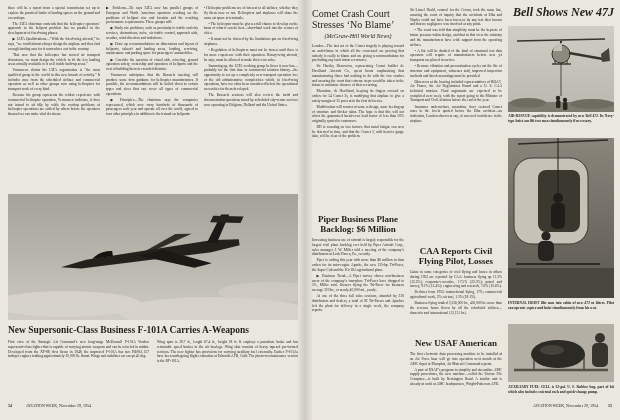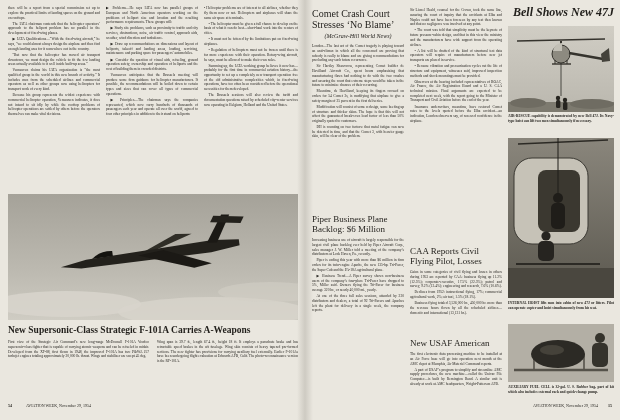--- a/index.html
+++ b/index.html
@@ -7,21 +7,21 @@
          background:#eae7df;font-family:"Liberation Serif","DejaVu Serif",serif;color:#211f1b}
   #gutter{position:absolute;left:297px;top:0;width:16px;height:420px;
           background:linear-gradient(90deg,rgba(0,0,0,0),rgba(60,55,45,.16) 50%,rgba(0,0,0,0))}
   .col{position:absolute;overflow:hidden}
   .micro{width:200%;transform:scale(.5);transform-origin:0 0;
          font-size:7.2px;line-height:1.3;text-align:justify}
   .micro p{margin:0 0 3px;text-indent:9px}
   .micro p.lead{text-indent:0}
   .micro.bold p{font-weight:bold;text-indent:0}
   .h-article{position:absolute;font-weight:normal;font-size:10px;line-height:1.12;text-align:left}
-  .h-sub{position:absolute;font-weight:normal;font-size:9px;line-height:1.15;text-align:left}
+  .h-sub{position:absolute;font-weight:bold;font-size:9px;line-height:1.15;text-align:center}
   .byline{position:absolute;font-size:6px;font-style:italic;text-align:center}
   .h-bell{position:absolute;font-size:12px;font-weight:bold;font-style:italic;
           text-align:right;white-space:nowrap}
   .h-photo{position:absolute;font-weight:bold;font-size:9.5px}
   .photo{position:absolute;overflow:hidden;background:#b9b6ae}
   .photo svg{display:block;width:100%;height:100%}
 </style>
 </head>
 <body>
 
@@ -77,21 +77,21 @@
         <polygon points="-14,-3 22,-17 38,-15 0,-4" fill="#302e27"></polygon>
         <path d="M-96,0 L-70,-4 L58,-6 L84,-3 L84,3 L55,6 L-76,4 Z" fill="#23211c"></path>
         <path d="M-64,-4 q9,-7 21,-5 l0,5 z" fill="#14130f"></path>
         <polygon points="-18,-1 36,19 54,17 8,-3" fill="#1b1915"></polygon>
         <polygon points="52,-4 70,-30 78,-29 62,-3" fill="#1b1915"></polygon>
         <polygon points="62,-30 92,-25 88,-19 58,-24" fill="#23211c"></polygon>
       </g>
     </svg>
   </div>
 
-  <div class="h-photo" style="left:8px;top:325px;width:290px">New Supersonic-Class Strategic F-101A Carries A-Weapons</div>
+  <div class="h-photo" style="left:8px;top:325px;width:290px">New Supersonic-Class Business F-101A Carries A-Weapons</div>
 
   <div class="col" style="left:8px;top:340px;width:141px;height:60px">
     <div class="micro">
       <p class="lead">First view of the Strategic Air Command’s new long-range McDonnell F-101A Voodoo supersonic-class fighter that is capable of carrying atomic weapons and can be refueled in midair. Developed from the XF-88, first flown in 1948, the improved F-101A has two P&amp;WA J57 turbojet engines totaling approximately 20,000 lb. thrust. Wings and stabilizer are swept 45 deg.</p>
     </div>
   </div>
   <div class="col" style="left:157px;top:340px;width:141px;height:60px">
     <div class="micro">
       <p class="lead">Wing span is 39.7 ft., length 67.4 ft., height 18 ft. It employs a parachute brake and has retractable speed brakes in the aft fuselage. Wing skin consists of heavy tapered pre-formed sections. The new fighter has provisions for carrying auxiliary fuel externally. Earlier F-101As have been undergoing flight evaluation at Edwards AFB, Calif. The photo-reconnaissance version is the RF-101A.</p>
     </div>

